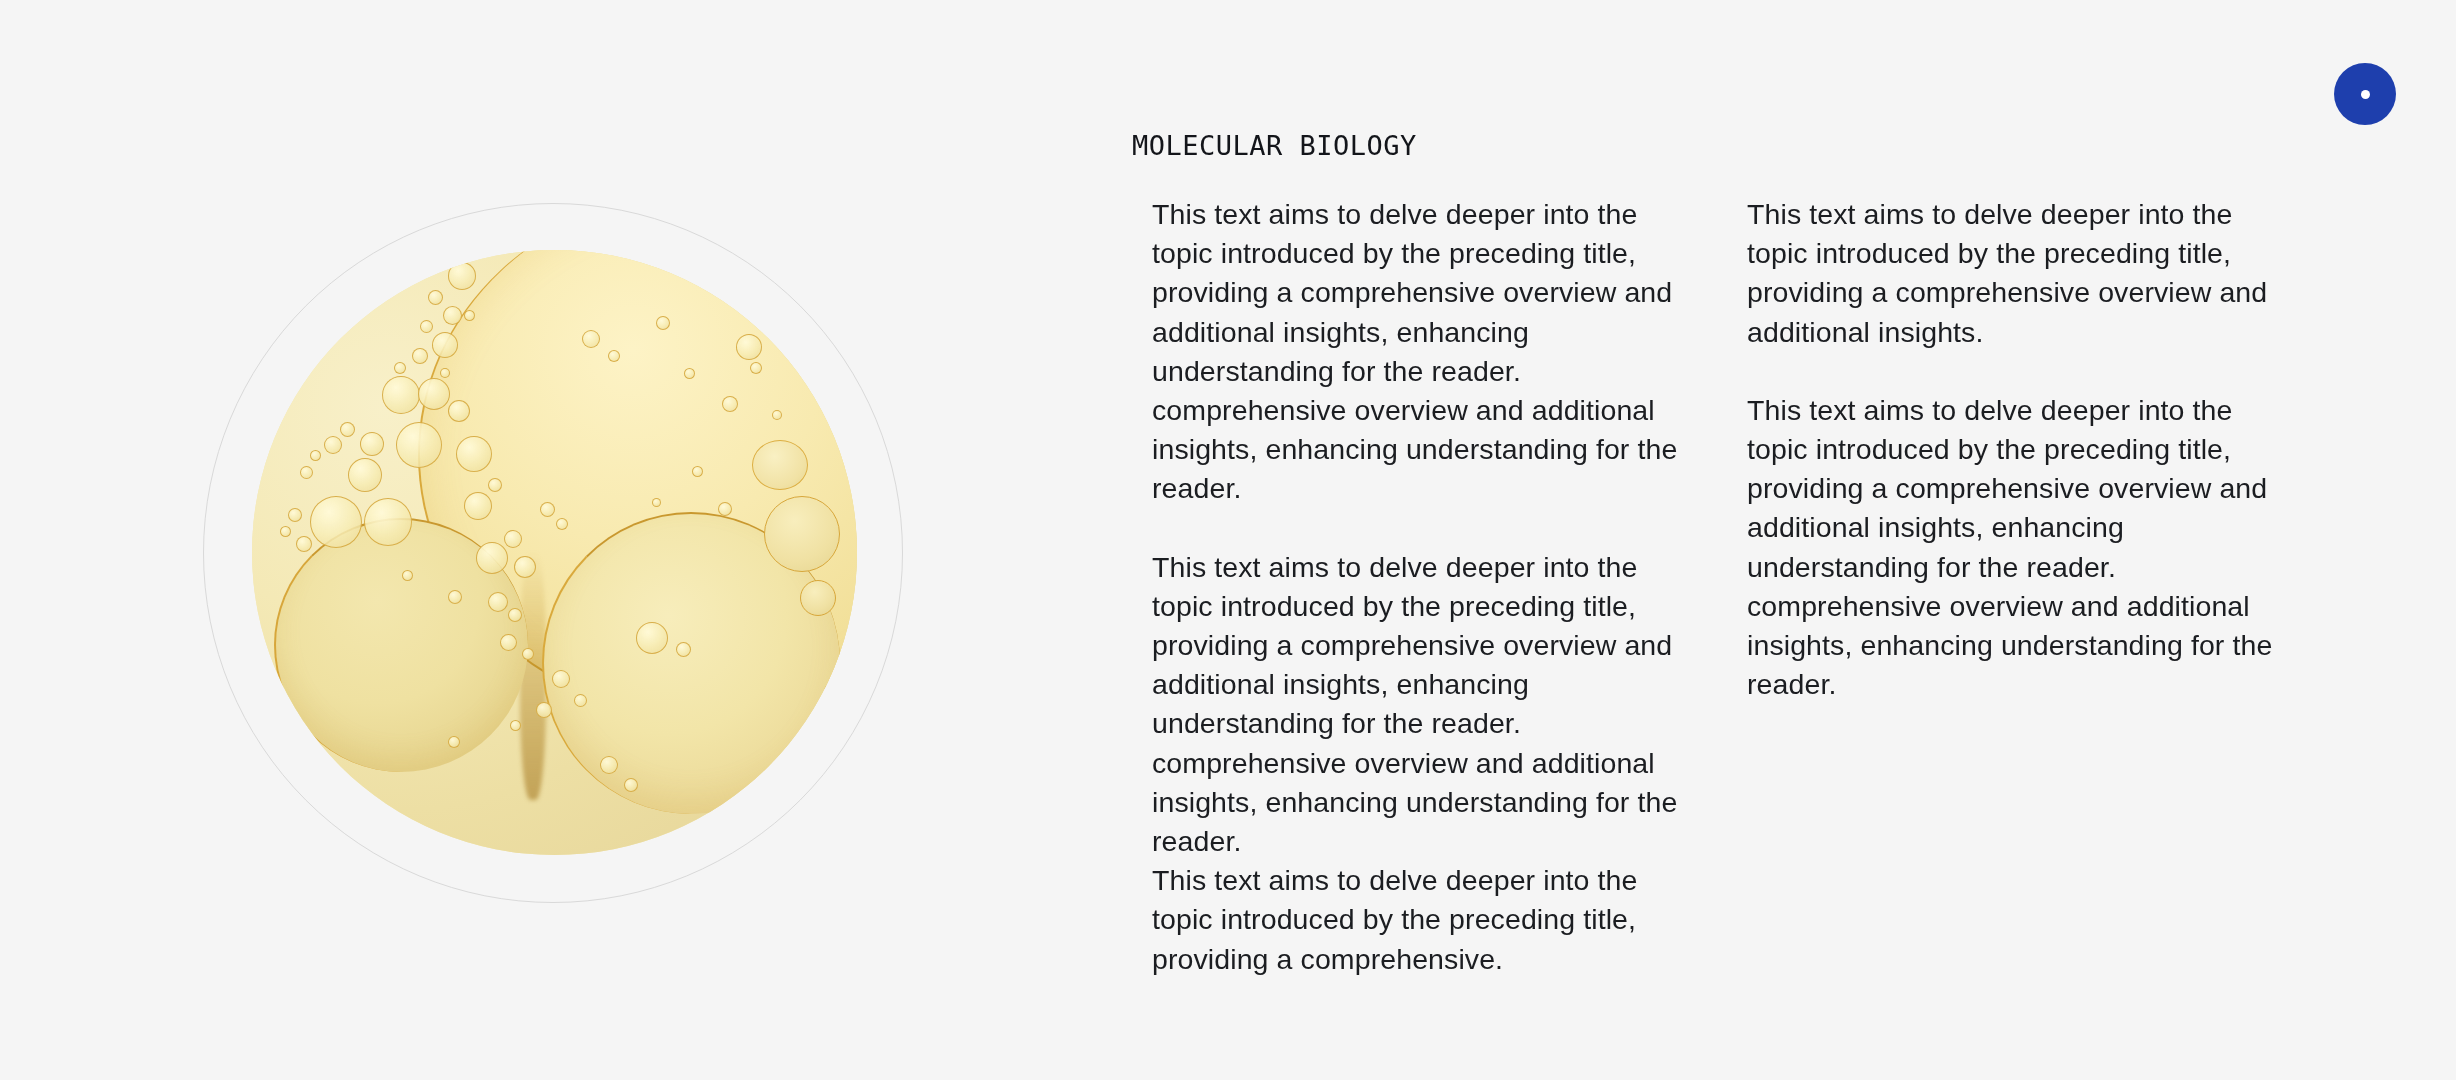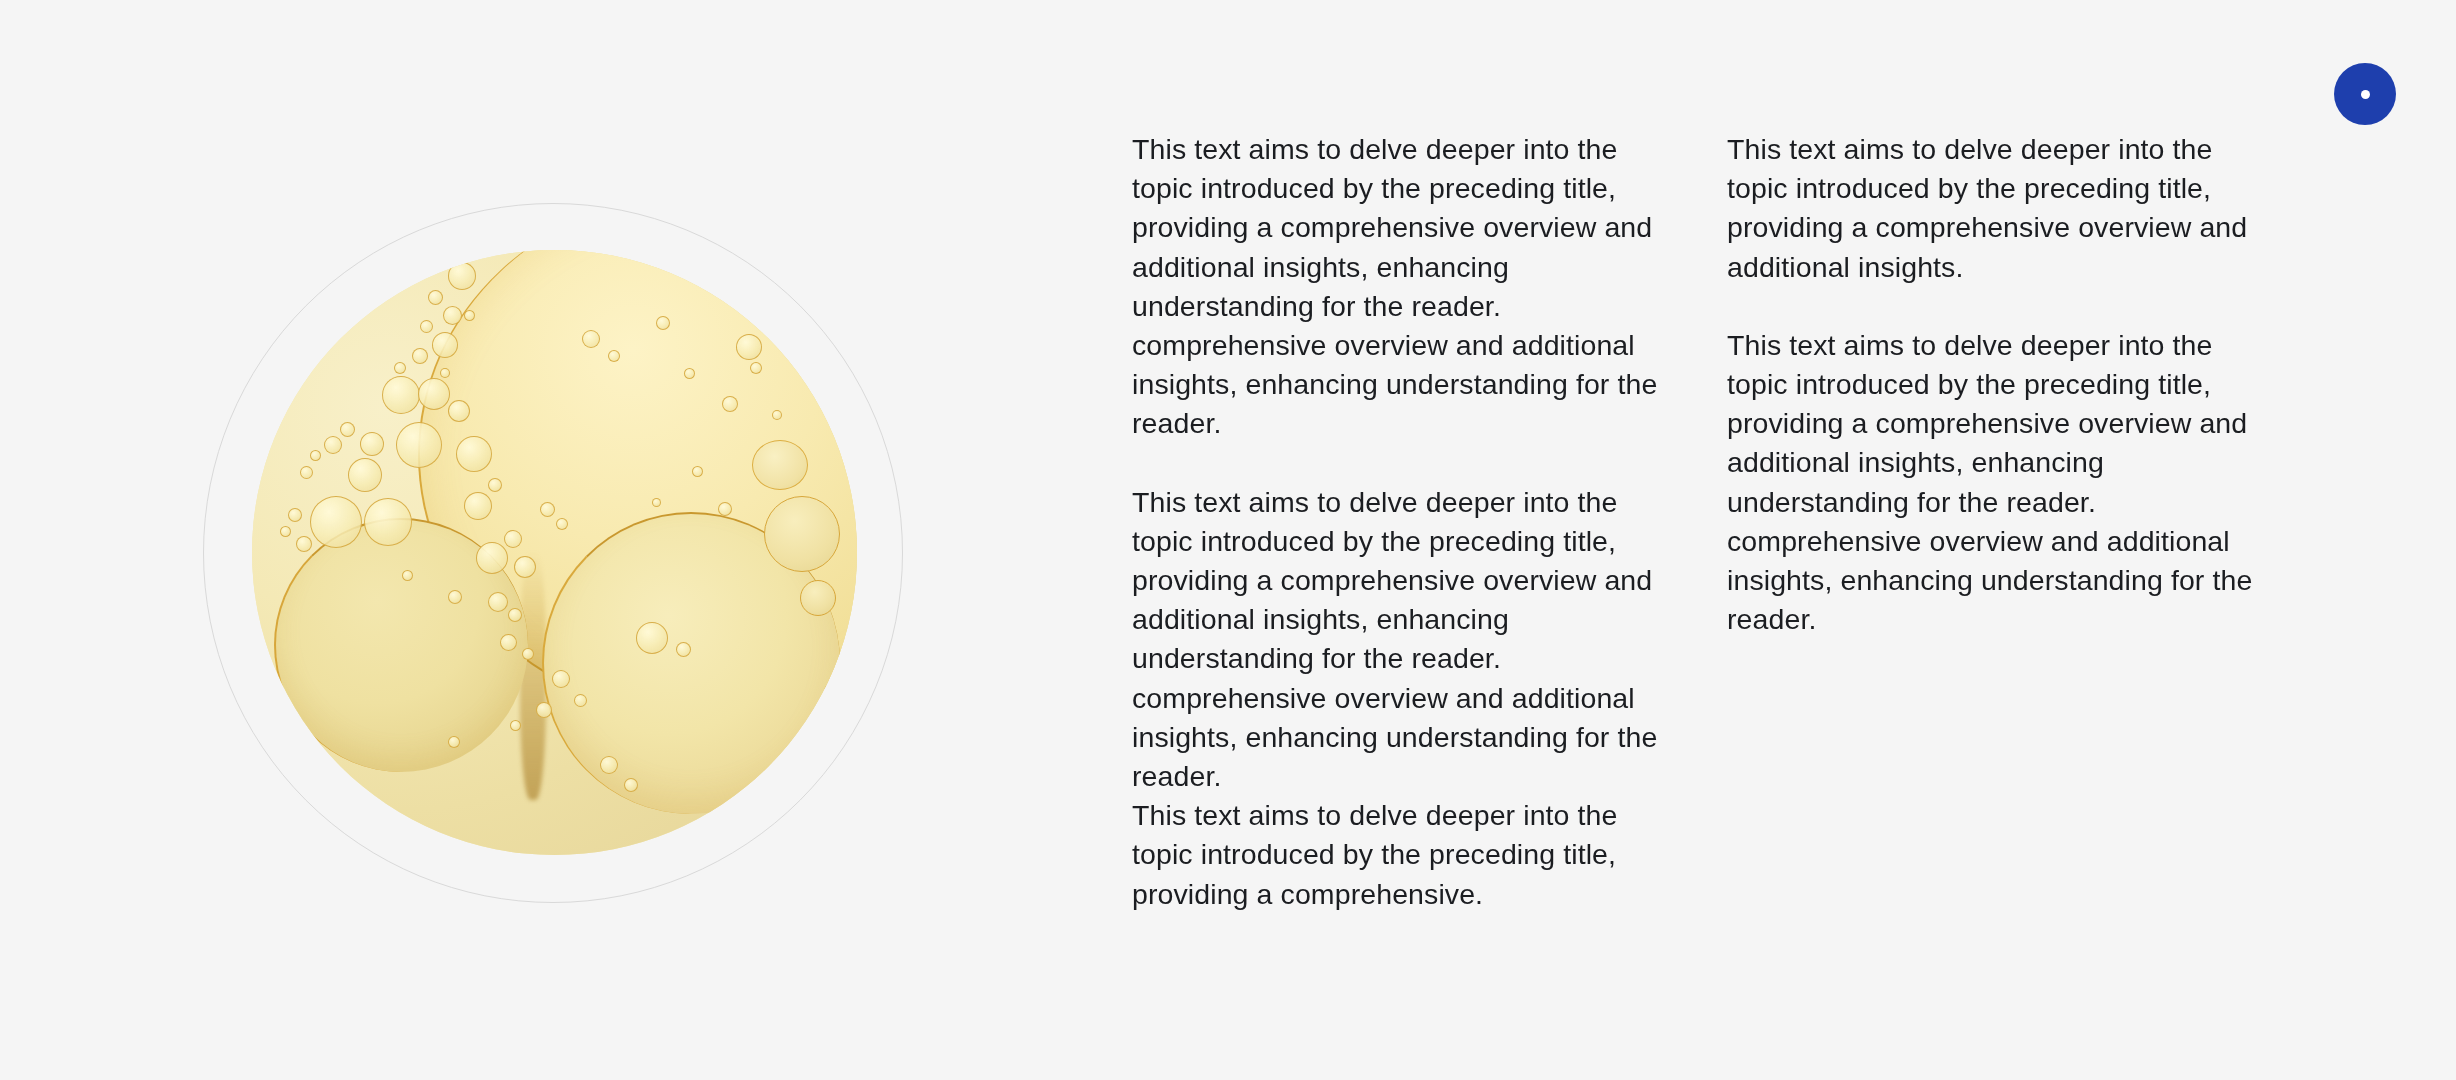--- a/index.html
+++ b/index.html
@@ -159,20 +159,21 @@
     font-family: "DejaVu Sans Mono", "Liberation Mono", monospace;
     font-size: 27px;
     letter-spacing: 0.5px;
     color: #13151a;
     margin: 0 0 34px 0;
     font-weight: 400;
   }
   .columns {
     display: flex;
     gap: 55px;
+    margin-left: 20px;
   }
   .col {
     width: 540px;
   }
   .para {
     font-size: 28.5px;
     line-height: 39.2px;
     color: #1b1d21;
     margin: 0 0 39px 0;
     font-weight: 400;
@@ -273,20 +274,21 @@
       <div class="bubble tiny" style="left:258px;top:470px;width:9px;height:9px;"></div>
       <div class="bubble" style="left:384px;top:372px;width:30px;height:30px;"></div>
       <div class="bubble tiny" style="left:424px;top:392px;width:13px;height:13px;"></div>
       <div class="bubble tiny" style="left:348px;top:506px;width:16px;height:16px;"></div>
       <div class="bubble tiny" style="left:372px;top:528px;width:12px;height:12px;"></div>
       <div class="bubble tiny" style="left:196px;top:486px;width:10px;height:10px;"></div>
     </div>
   </div>
 
   <div class="content">
+    <h2 class="eyebrow">MOLECULAR BIOLOGY</h2>
 
     <div class="columns">
 
       <div class="col">
         <p class="para">This text aims to delve deeper into the topic introduced by the preceding title, providing a comprehensive overview and additional insights, enhancing understanding for the reader. comprehensive overview and additional insights, enhancing understanding for the reader.</p>
         <p class="para tight">This text aims to delve deeper into the topic introduced by the preceding title, providing a comprehensive overview and additional insights, enhancing understanding for the reader. comprehensive overview and additional insights, enhancing understanding for the reader.</p>
         <p class="para">This text aims to delve deeper into the topic introduced by the preceding title, providing a comprehensive.</p>
       </div>
 
       <div class="col">

